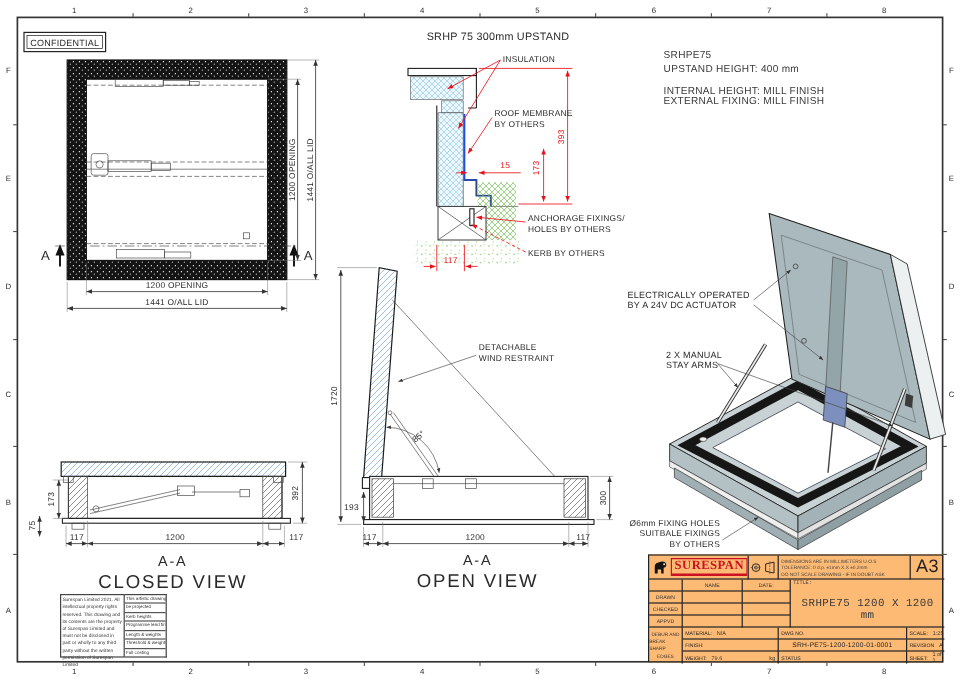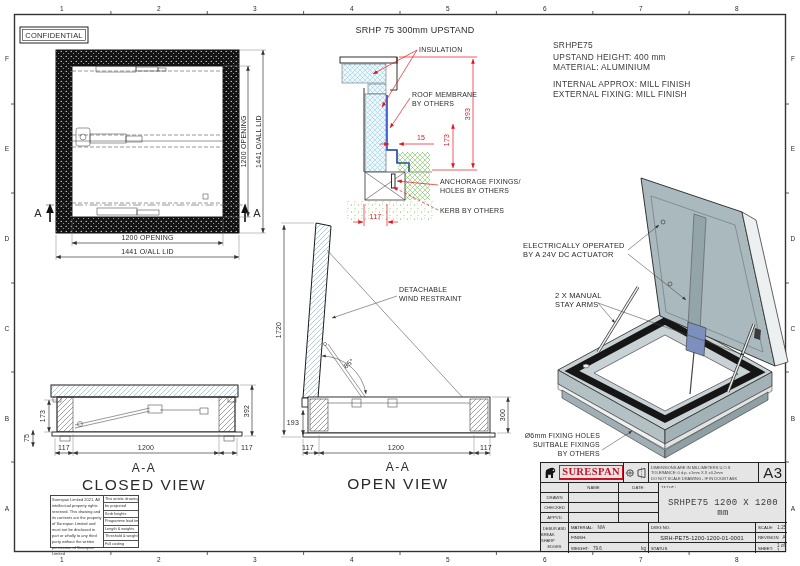--- a/index.html
+++ b/index.html
@@ -24,21 +24,21 @@
   .specs .gap{margin-top:8px;}
   .legal{left:50px;top:495px;width:89px;height:53px;display:flex;font-size:4px;color:#333;}
   .legal .lbox{width:54px;border:1px solid #444;padding:1px 1px;line-height:1.5;box-sizing:border-box;}
   .legal .rbox{width:35px;border:1px solid #444;border-left:none;box-sizing:border-box;
                display:flex;flex-direction:column;}
   .legal .rrow{flex:1;border-bottom:1px solid #555;padding-left:1px;overflow:hidden;
                white-space:nowrap;font-size:3.8px;line-height:7px;}
   .legal .rrow:last-child{border-bottom:none;}
   
   .tb{left:540px;top:462px;width:246px;height:90px;border:1px solid #222;box-sizing:border-box;
-      background:#e5e5e5;font-size:4.5px;color:#222;}
+      background:#fdba74;font-size:4.5px;color:#222;}
   .tb .cell{position:absolute;box-sizing:border-box;overflow:hidden;}
   .br{border-right:1px solid #222;} .bb{border-bottom:1px solid #222;}
   .logo-wrap{display:flex;align-items:center;gap:2px;padding-left:3px;}
   .logo-text{border:1px solid #cc1122;border-bottom-width:2px;color:#cc1122;
              font-family:"Liberation Serif",serif;font-weight:bold;font-size:10.5px;
              letter-spacing:.4px;padding:0 2px;line-height:12px;}
   .tol{padding:1.5px 2px;font-size:4px;line-height:1.45;white-space:nowrap;color:#444;}
   .a3{display:flex;align-items:center;justify-content:center;font-size:15px;letter-spacing:.5px;}
   .rowlab{display:flex;align-items:center;justify-content:center;font-size:4.3px;color:#333;}
   .hdr{display:flex;align-items:center;justify-content:center;font-size:4.3px;color:#333;}
@@ -353,22 +353,21 @@
   <path class="thin" d="M602,450 L632,431" marker-end="url(#mb)"></path>
   <text class="endt t7" x="600" y="438">Ø6mm FIXING HOLES</text>
   <text class="endt t7" x="600" y="447">SUITBALE FIXINGS</text>
   <text class="endt t7" x="600" y="456">BY OTHERS</text>
 </g>
 </svg>
 
 <div class="ov specs">
   <div>SRHPE75</div>
   <div style="margin-top:2px">UPSTAND HEIGHT: 400 mm</div>
-  <div>MATERIAL: ALUMINIUM</div>
-  <div class="gap">INTERNAL APPROX: MILL FINISH</div>
+  <div class="gap">INTERNAL HEIGHT: MILL FINISH</div>
   <div>EXTERNAL FIXING: MILL FINISH</div>
 </div>
 
 <div class="ov legal">
   <div class="lbox">
     <span>Surespan Limited 2021. All</span> <span>intellectual property rights reserved.</span>
     <span>This drawing and its contents are</span> <span>the property of Surespan Limited</span>
     <span>and must not be disclosed in part</span> <span>or wholly to any third party without</span>
     <span>the written permission of</span> <span>Surespan Limited</span>
   </div>

